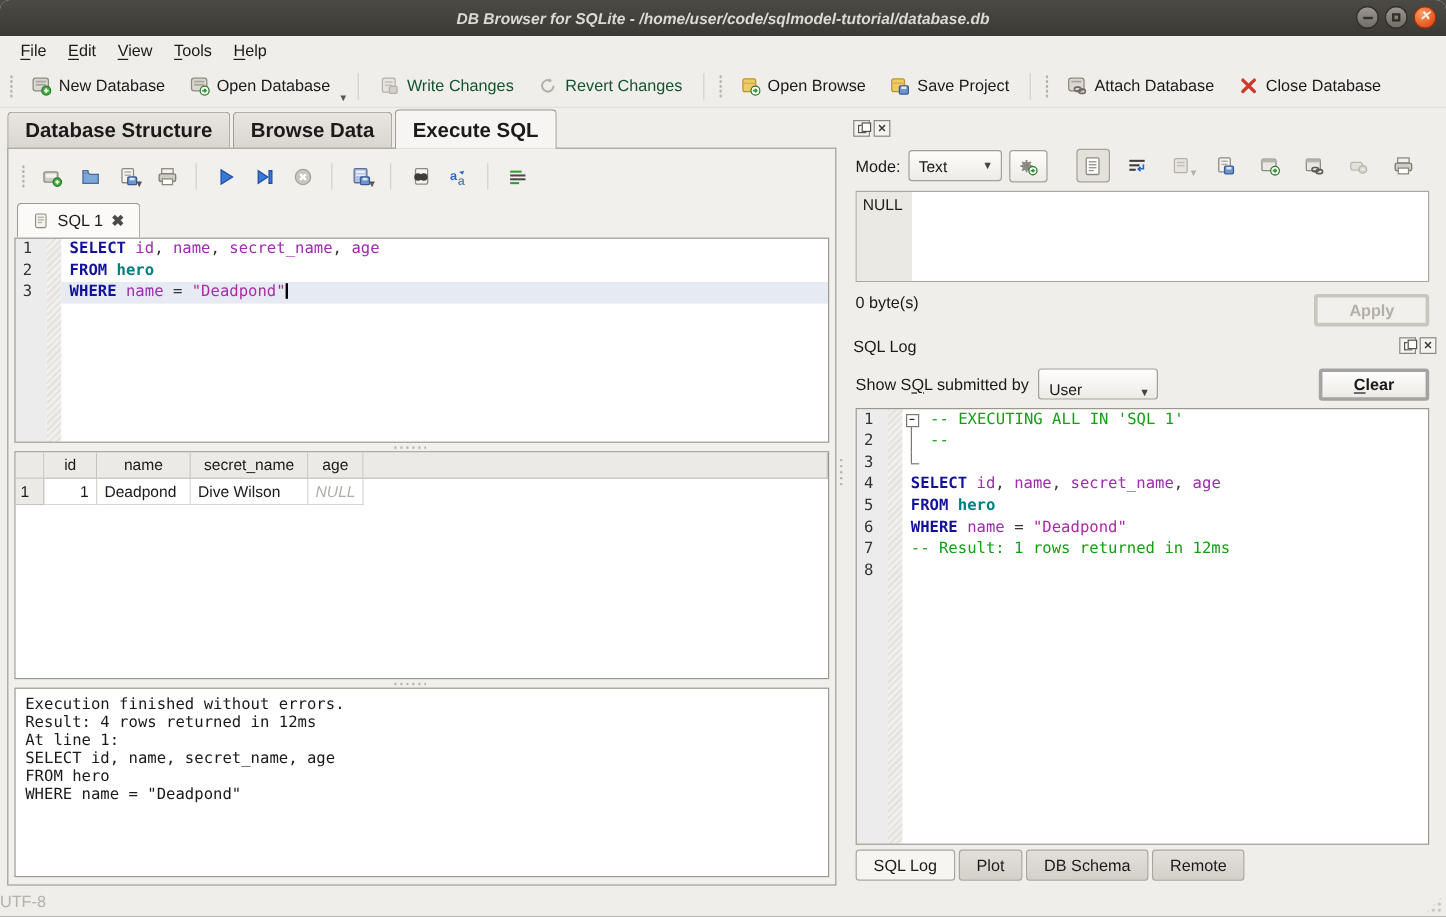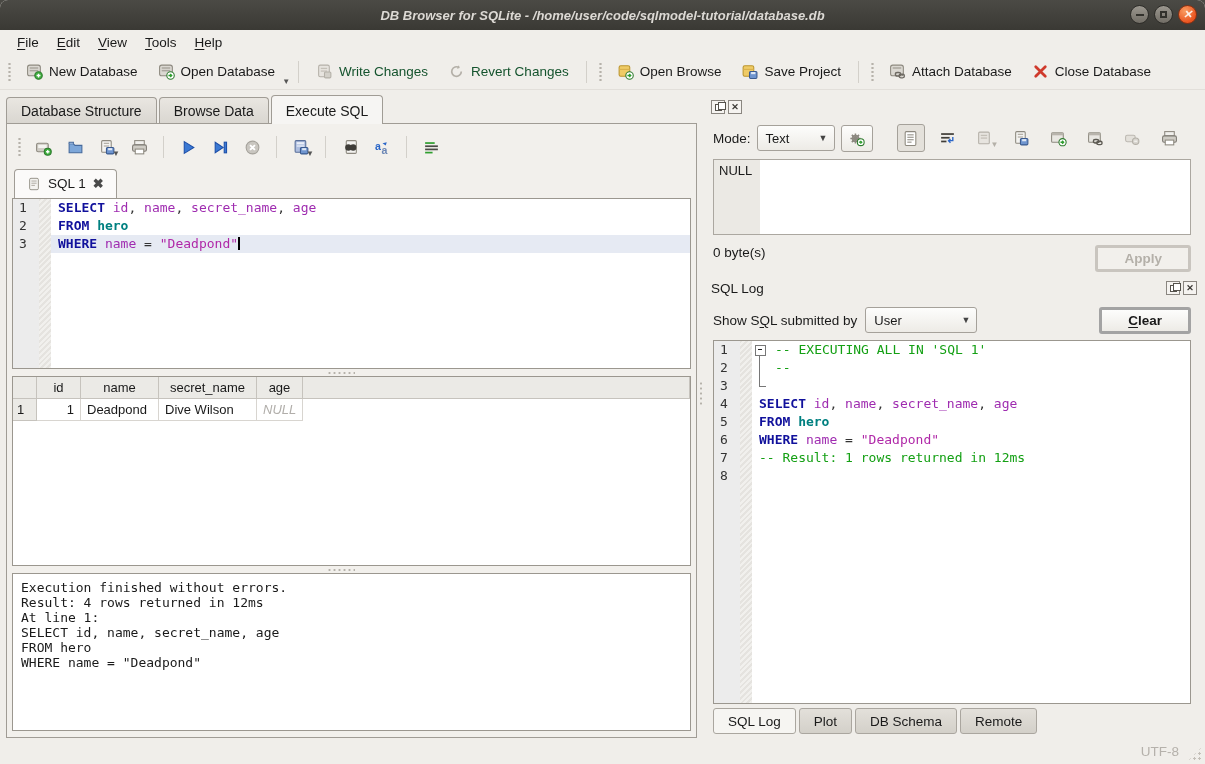--- a/index.html
+++ b/index.html
@@ -34,21 +34,21 @@
 
   
   .main { flex:1; display:flex; padding:5px 6px 0 6px; min-height:0; }
   .vsplit { width:8px; flex:none; position:relative; }
   .vsplit::after { content:""; position:absolute; left:3px; top:286px; width:2px; height:26px;
     background-image:radial-gradient(circle,#b6b2aa 1px, transparent 1.2px); background-size:2px 5px; }
 
   
   .left-panel { width:691px; flex:none; display:flex; flex-direction:column; min-height:0; }
   .tabbar { display:flex; align-items:flex-end; height:28px; flex:none; }
-  .tab { padding:5px 14px 5px; font-size:14px; background:linear-gradient(#e9e6e1,#d9d6d0); border:1px solid #a09c95; border-bottom:none; border-radius:4px 4px 0 0; margin-right:2px; position:relative; top:1px; }
+  .tab { padding:5px 14px 5px; font-size:17px; background:linear-gradient(#e9e6e1,#d9d6d0); border:1px solid #a09c95; border-bottom:none; border-radius:4px 4px 0 0; margin-right:2px; position:relative; top:1px;font-weight:bold; }
   .tab.active { background:#f6f5f3; padding-top:7px; z-index:3; }
   .tabpane { flex:1; border:1px solid #a09c95; background:#f2f0ec; display:flex; flex-direction:column; min-height:0; padding:4px 5px 6px; z-index:2; }
 
   
   .sql-toolbar { height:38px; display:flex; align-items:center; gap:4px; padding:0 2px; flex:none; }
   .ibtn { width:28px; height:28px; display:flex; align-items:center; justify-content:center; border-radius:3px; position:relative; }
   .sqltab-bar { height:32px; display:flex; align-items:flex-end; flex:none; padding-left:2px; }
   .sqltab { display:flex; align-items:center; gap:7px; background:#fbfaf9; border:1px solid #a09c95; border-bottom:none; border-radius:4px 4px 0 0; padding:6px 12px 7px; font-size:13.5px; }
   .sqltab .close-x { color:#4a4a4a; font-weight:bold; font-size:13px; }
 
@@ -105,21 +105,21 @@
   .dockbtns { display:flex; gap:3px; }
   .dockbtn { width:14px; height:14px; border:1px solid #8a8680; background:#f5f3f0; display:flex; align-items:center; justify-content:center; position:relative; }
   .dockbtn .float-glyph { width:7px; height:7px; border:1px solid #55524c; position:relative; background:#fff; }
   .dockbtn .float-glyph::before { content:""; position:absolute; left:2px; top:-3px; width:6px; height:6px; border:1px solid #55524c; background:#fff; }
   .dockbtn .x-glyph { font-size:9px; font-weight:bold; color:#3c3a36; line-height:1; }
 
   .cell-toolbar { height:38px; display:flex; align-items:center; gap:6px; padding:0 8px; flex:none; }
   .label { font-size:13.5px; }
   .combo { height:26px; background:linear-gradient(#fdfdfc,#edebe6); border:1px solid #a5a19a; border-radius:3px; display:flex; align-items:center; padding:0 6px 0 8px; gap:8px; }
   .combo .caret { font-size:9px; color:#444; }
-  .combo.mode { width:78px; } .combo.user { width:112px; }
+  .combo.mode { width:78px; } .combo.user { width:100px;align-items:flex-end; }
   .combo .val { flex:1; }
   .sqbtn { width:32px; height:27px; border:1px solid #a5a19a; border-radius:3px; background:linear-gradient(#fdfdfc,#edebe6); display:flex; align-items:center; justify-content:center; }
   .icgroup { display:flex; align-items:center; gap:9px; margin-left:18px; }
   .ibtn.pressed { border:1px solid #a5a19a; background:#e4e1db; border-radius:3px; }
 
   .cell-editor { height:76px; flex:none; margin:2px 8px 0; border:1px solid #aba7a0; background:#fff; display:flex; }
   .cell-gutter { width:46px; flex:none; background:#ebe9e4; padding:3px 0 0 5px; font-size:13px; }
   .cell-info { flex:none; display:flex; padding:10px 8px 4px; }
   .cell-info .texts { flex:1; }
   .cell-info .texts div { margin-bottom:7px; font-size:13.5px; }
@@ -127,21 +127,21 @@
   .btn.disabled { color:#b4b0a9; border-color:#c9c5bf; background:#f2f0ec; }
 
   .log-controls { height:40px; display:flex; align-items:center; gap:8px; padding:0 8px; flex:none; }
   .log-controls .spacer { flex:1; }
   .log-editor { flex:1; margin:0 8px; min-height:0; }
   .bottom-tabs { height:34px; display:flex; align-items:center; gap:3px; padding:4px 0 4px 8px; flex:none; }
   .btab { height:26px; display:flex; align-items:center; padding:0 14px; border:1px solid #aaa69f; border-radius:3px; background:linear-gradient(#e3e0da,#d3d0c9); font-size:13.5px; }
   .btab.active { background:#f6f5f2; }
 
   
-  .statusbar { height:26px; flex:none; display:flex; align-items:center; justify-content:flex-end; padding-right:26px; position:relative; }
+  .statusbar { height:26px; flex:none; display:flex; align-items:center; padding-right:26px; position:relative; }
   .statusbar .enc { color:#b5b1ab; font-size:13.5px; }
   .grip { position:absolute; right:3px; bottom:3px; width:14px; height:14px;
     background-image:radial-gradient(circle,#c3bfb8 1.2px,transparent 1.4px); background-size:5px 5px; background-position:bottom right;
     clip-path:polygon(100% 0, 100% 100%, 0 100%); }
 
   svg { display:block; }
 </style>
 </head>
 <body>
 

